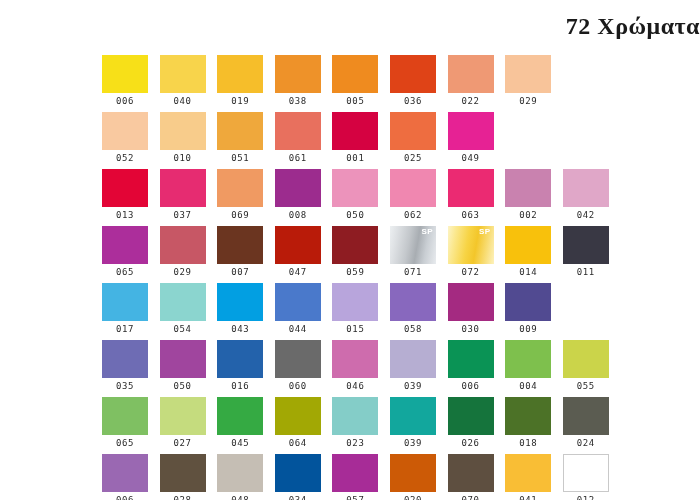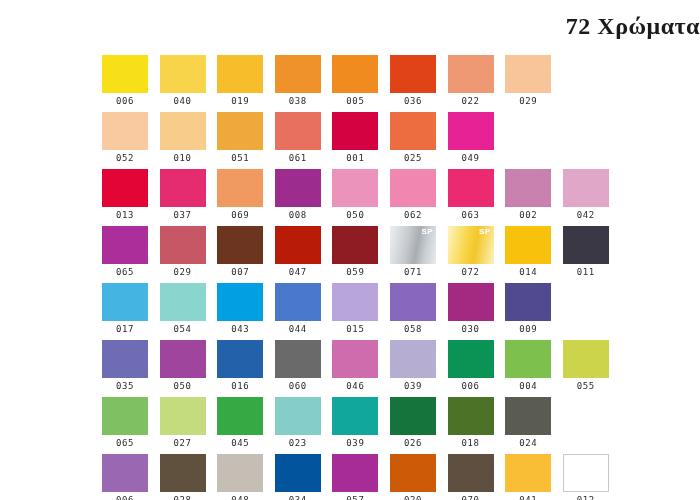--- a/index.html
+++ b/index.html
@@ -313,20 +313,24 @@
         </div>
         <div class="cell">
           <div class="swatch" style="background: rgb(197, 220, 126);"></div>
           <div class="label">027</div>
         </div>
         <div class="cell">
           <div class="swatch" style="background: rgb(53, 170, 67);"></div>
           <div class="label">045</div>
         </div>
         <div class="cell">
+          <div class="swatch" style="background: rgb(162, 168, 4);"></div>
+          <div class="label">064</div>
+        </div>
+        <div class="cell">
           <div class="swatch" style="background: rgb(132, 205, 200);"></div>
           <div class="label">023</div>
         </div>
         <div class="cell">
           <div class="swatch" style="background: rgb(18, 167, 157);"></div>
           <div class="label">039</div>
         </div>
         <div class="cell">
           <div class="swatch" style="background: rgb(21, 116, 60);"></div>
           <div class="label">026</div>

